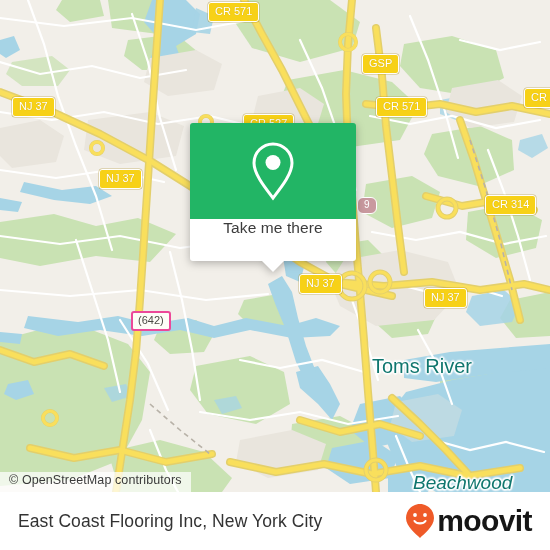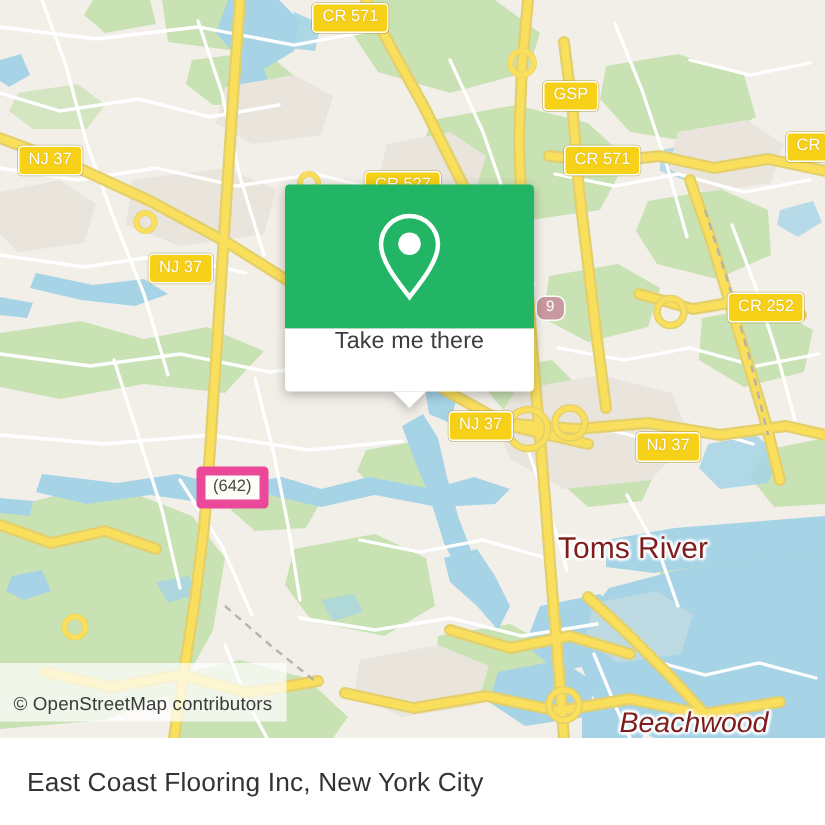--- a/index.html
+++ b/index.html
@@ -43,58 +43,58 @@
     border: 1.5px solid #ffffff;
     border-radius: 3px;
     color: #ffffff;
     font-size: 11px;
     padding: 3px 6px 4px 6px;
     text-shadow: 0 0 1px rgba(120,90,0,.35);
     box-shadow: 0 0 0 .5px rgba(160,130,20,.5);
   }
   .shield.local {
     background: #fdfdf7;
-    border: 6px solid #ec4899;
+    border: 2px solid #ec4899;
     border-radius: 3px;
     color: #4a4a44;
     font-size: 11px;
     padding: 2px 5px 3px 5px;
   }
   .shield.us {
     background: #c9999f;
     border: 1.5px solid #ffffff;
     border-radius: 6px;
     color: #ffffff;
     font-size: 10px;
     padding: 2px 6px 3px 6px;
   }
   
   .place {
     position: absolute;
     font-family: "Liberation Sans", sans-serif;
-    color: #7f1d1d;
+    color: #0f766e;
     white-space: nowrap;
     text-shadow:
        1.6px 0 1.6px #fff, -1.6px 0 1.6px #fff,
        0 1.6px 1.6px #fff, 0 -1.6px 1.6px #fff,
        1.2px 1.2px 1.6px #fff, -1.2px -1.2px 1.6px #fff,
        1.2px -1.2px 1.6px #fff, -1.2px 1.2px 1.6px #fff;
   }
   .place.city { font-size: 20px; }
   .place.town { font-size: 19px; font-style: italic; }
 
   
   #attribution {
     position: absolute;
     left: 0;
-    bottom: 11px;
+    bottom: 0;
     background: rgba(255,255,255,.72);
     color: #3a3a3a;
     font-size: 12.5px;
-    padding: 20px 9px 5px 9px;
+    padding: 1px 9px 5px 9px;
     font-family: "Liberation Sans", sans-serif;
     letter-spacing: .1px;
   }
 
   
   #poi-card {
     position: absolute;
     left: 190px;
     top: 123px;
     width: 166px;
@@ -364,21 +364,21 @@
       </g>
     </svg>
 
     <div class="shield hwy" style="left:208px;top:2px;">CR 571</div>
     <div class="shield hwy" style="left:362px;top:28px;margin-top:26px;">GSP</div>
     <div class="shield hwy" style="left:12px;top:97px;">NJ 37</div>
     <div class="shield hwy" style="left:376px;top:97px;">CR 571</div>
     <div class="shield hwy" style="left:524px;top:88px;">CR</div>
     <div class="shield hwy" style="left:243px;top:114px;">CR 527</div>
     <div class="shield hwy" style="left:99px;top:169px;">NJ 37</div>
-    <div class="shield hwy" style="left:485px;top:195px;">CR 252</div>
+    <div class="shield hwy" style="left:485px;top:195px;">CR 314</div>
     <div class="shield us" style="left:357px;top:197px;">9</div>
     <div class="shield hwy" style="left:299px;top:274px;">NJ 37</div>
     <div class="shield hwy" style="left:424px;top:288px;">NJ 37</div>
     <div class="shield local" style="left:131px;top:311px;">(642)</div>
 
     <div class="place city" style="left:372px;top:355px;">Toms River</div>
     <div class="place town" style="left:413px;top:472px;">Beachwood</div>
 
     <div id="attribution">© OpenStreetMap contributors</div>
 
@@ -391,15 +391,24 @@
       </div>
       <div id="poi-card-body">
         <span id="poi-card-label">Take me there</span>
       </div>
       <div id="poi-card-tail"></div>
     </div>
   </div>
 
   <div id="footer">
     <div id="footer-title">East Coast Flooring Inc, New York City</div>
+    <div id="brand">
+      <svg width="30" height="36" viewBox="0 0 30 36">
+        <path d="M15,1 C7.3,1 1,7.3 1,15 C1,23.5 11.2,31 15,35 C18.8,31 29,23.5 29,15 C29,7.3 22.7,1 15,1 Z" fill="#ef5a28"></path>
+        <circle cx="10" cy="12" r="1.9" fill="#ffffff"></circle>
+        <circle cx="20" cy="12" r="1.9" fill="#ffffff"></circle>
+        <path d="M9.5,18 C11.6,21.2 18.4,21.2 20.5,18" fill="none" stroke="#ffffff" stroke-width="2.1" stroke-linecap="round"></path>
+      </svg>
+      <span id="brand-word">moovit</span>
+    </div>
   </div>
 
 </div>
 
 </body></html>

